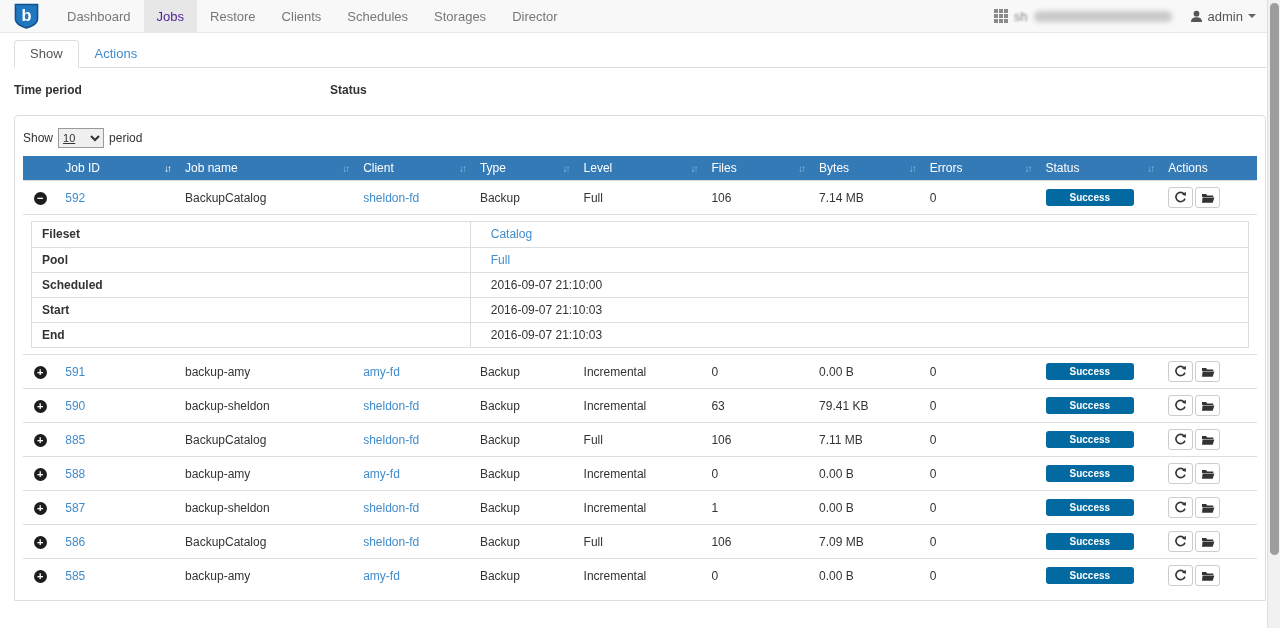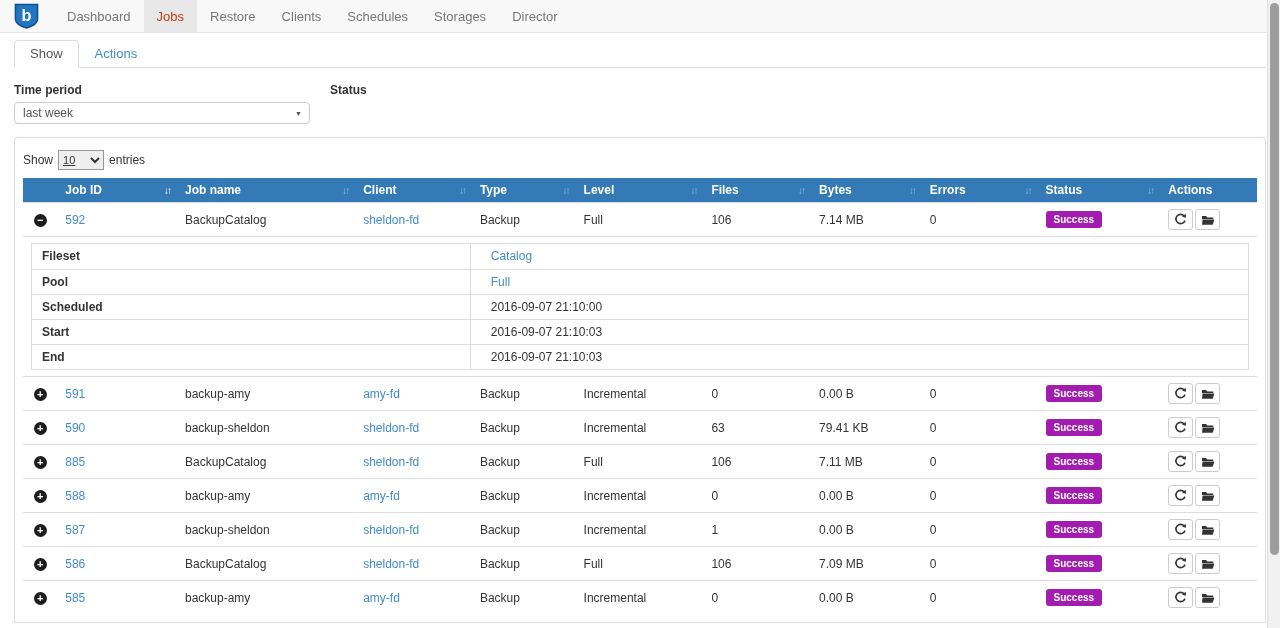--- a/index.html
+++ b/index.html
@@ -14,21 +14,21 @@
   .navbar {
     height:33px; background:#f8f8f8; border-bottom:1px solid #e7e7e7;
     display:flex; align-items:stretch; width:100%;
   }
   .brand { display:flex; align-items:center; padding:0 15px 0 14px; cursor:pointer; }
   .nav-items { display:flex; align-items:stretch; }
   .nav-item {
     display:flex; align-items:center; padding:0 13px; font-size:13px;
     color:#777; cursor:pointer;text-align:center;
   }
-  .nav-item.active { background:#e7e7e7; color:#c2410c; }
+  .nav-item.active { background:#e7e7e7; color:#4c1d95; }
   .navbar-right { margin-left:auto; display:flex; align-items:center; gap:18px; padding-right:24px; }
   .host-group { display:flex; align-items:center; gap:6px; color:#777; font-size:13px; cursor:pointer; }
   .grid-icon { display:inline-grid; grid-template-columns:repeat(3,4px); grid-template-rows:repeat(3,4px); gap:1px; }
   .grid-icon i { background:#8a8a8a; }
   .host-prefix { filter:blur(1px); color:#888; }
   .host-blur { width:138px; height:11px; border-radius:6px; background:#c9c9c9; filter:blur(2.5px); }
   .user-group { display:flex; align-items:center; gap:5px; color:#555; font-size:13px; cursor:pointer; }
   .caret-down { width:0; height:0; border-left:4px solid transparent; border-right:4px solid transparent; border-top:4px solid #666; }
 
   
@@ -71,41 +71,41 @@
   }
   .search-group { margin-left:auto; display:flex; align-items:center; gap:5px; }
   .search-group input {
     width:108px; height:21px; border:1px solid #ccc; border-radius:3px; padding:2px 6px;
     font-size:12px; font-family:"Liberation Sans", sans-serif;
   }
 
   
   table.jobs { width:100%; border-collapse:collapse; table-layout:fixed; font-size:12px; }
   table.jobs thead th {
-    background:#337ab7; color:#fff; font-weight:bold; text-align:left;
+    background:#337ab7; color:#fff; font-weight:normal; text-align:left;
     padding:5px 8px; height:14px; position:relative; font-size:12px;
   }
   .sort-glyph {
     position:absolute; right:5px; top:50%; transform:translateY(-50%);
     font-size:10px; letter-spacing:-2px; opacity:.45; padding-right:2px;
   }
   .sort-glyph.active { opacity:1; }
   table.jobs tbody td {
     padding:6px 8px; border-top:1px solid #ddd; height:27px; vertical-align:middle; color:#333;
   }
   table.jobs tbody td.c-center { text-align:center; padding:6px 2px; }
   table.jobs a { color:#428bca; }
   .expand-btn {
     display:inline-flex; align-items:center; justify-content:center;
     width:13px; height:13px; border-radius:50%; background:#1d1d1d; color:#fff;
     font-size:11px; font-weight:bold; line-height:1; cursor:pointer;
   }
   .badge-s {
-    display:inline-block; background:#a21caf; color:#fff; font-size:10px; font-weight:bold;
-    padding:3px 8px; border-radius:3px;
+    display:inline-block; background:#0369a1; color:#fff; font-size:10px; font-weight:bold;
+    padding:3px 24px; border-radius:3px;
   }
   .action-btn {
     display:inline-flex; align-items:center; justify-content:center;
     width:25px; height:21px; border:1px solid #ccc; border-radius:3px; background:#fff;
     margin-right:2px; cursor:pointer; vertical-align:middle;
   }
   .action-btn svg { display:block; }
 
   
   tr.detail-row > td { padding:5px 5px 17px 36px; }
@@ -137,50 +137,70 @@
   </div>
   <div class="nav-items">
       <div class="nav-item">Dashboard</div>
       <div class="nav-item active">Jobs</div>
       <div class="nav-item">Restore</div>
       <div class="nav-item">Clients</div>
       <div class="nav-item">Schedules</div>
       <div class="nav-item">Storages</div>
       <div class="nav-item">Director</div>
     </div>
+  <div class="navbar-right">
+    <div class="host-group">
+      <span class="grid-icon">
+          <i></i>
+          <i></i>
+          <i></i>
+          <i></i>
+          <i></i>
+          <i></i>
+          <i></i>
+          <i></i>
+          <i></i>
+        </span>
+      <span class="host-prefix">sh</span>
+      <span class="host-blur"></span>
+    </div>
+    <div class="user-group">
+      <svg width="13" height="13" viewBox="0 0 14 14">
+        <circle cx="7" cy="4" r="3.1" fill="#555"></circle>
+        <path d="M1 13 c0 -4 3 -5.3 6 -5.3 c3 0 6 1.3 6 5.3 z" fill="#555"></path>
+      </svg>
+      <span>admin</span>
+      <span class="caret-down"></span>
+    </div>
+  </div>
 </div>
 
 <div class="tabs">
   <div class="tab active">Show</div>
   <div class="tab link">Actions</div>
 </div>
 
 <div class="filters">
   <div class="filter-group">
     <label>Time period</label>
-    <span class="select-wrap">
-      <select>
-        <option>last week</option>
-      </select>
-    </span>
   </div>
   <div class="filter-group">
     <label>Status</label>
   </div>
 </div>
 
 <div class="panel">
   <div class="panel-body">
 
     <div class="controls-row">
       <span>Show</span>
       <select class="entries-select">
         <option>10</option>
       </select>
-      <span>entries</span>
+      <span>period</span>
     </div>
 
     <table class="jobs">
       <thead>
         <tr>
             <th style="width: 34px;"></th>
             <th style="width: 119px;">Job ID<span class="sort-glyph active">↓↑</span></th>
             <th style="width: 177px;">Job name<span class="sort-glyph">↓↑</span></th>
             <th style="width: 116px;">Client<span class="sort-glyph">↓↑</span></th>
             <th style="width: 103px;">Type<span class="sort-glyph">↓↑</span></th>

